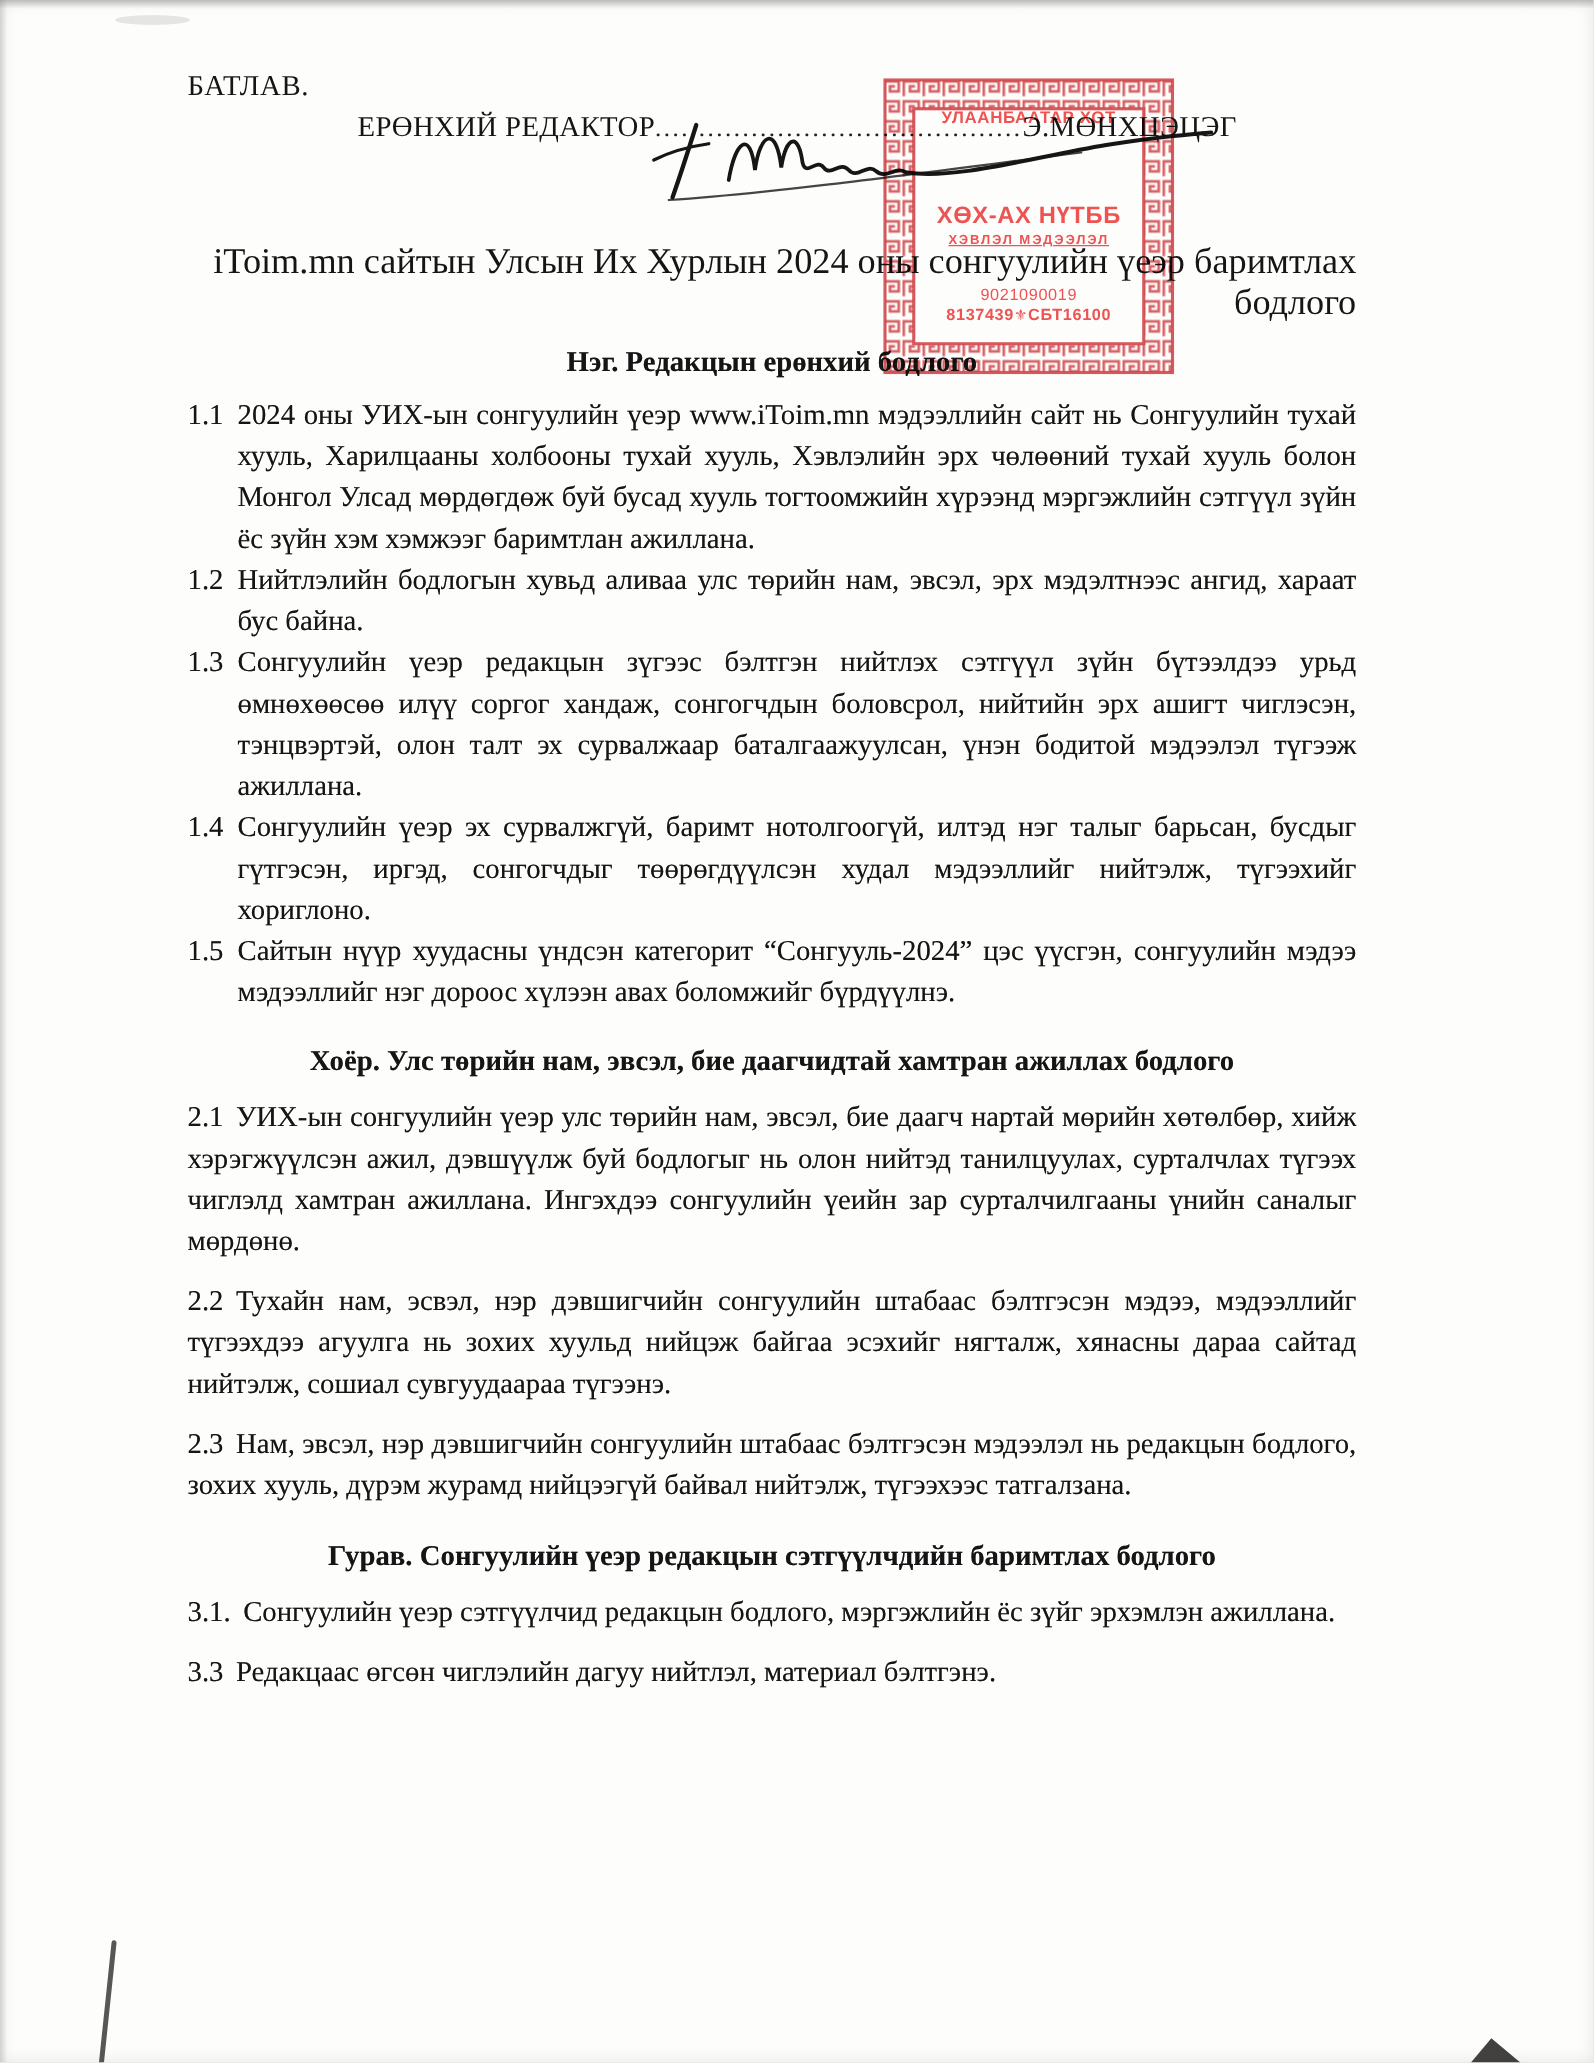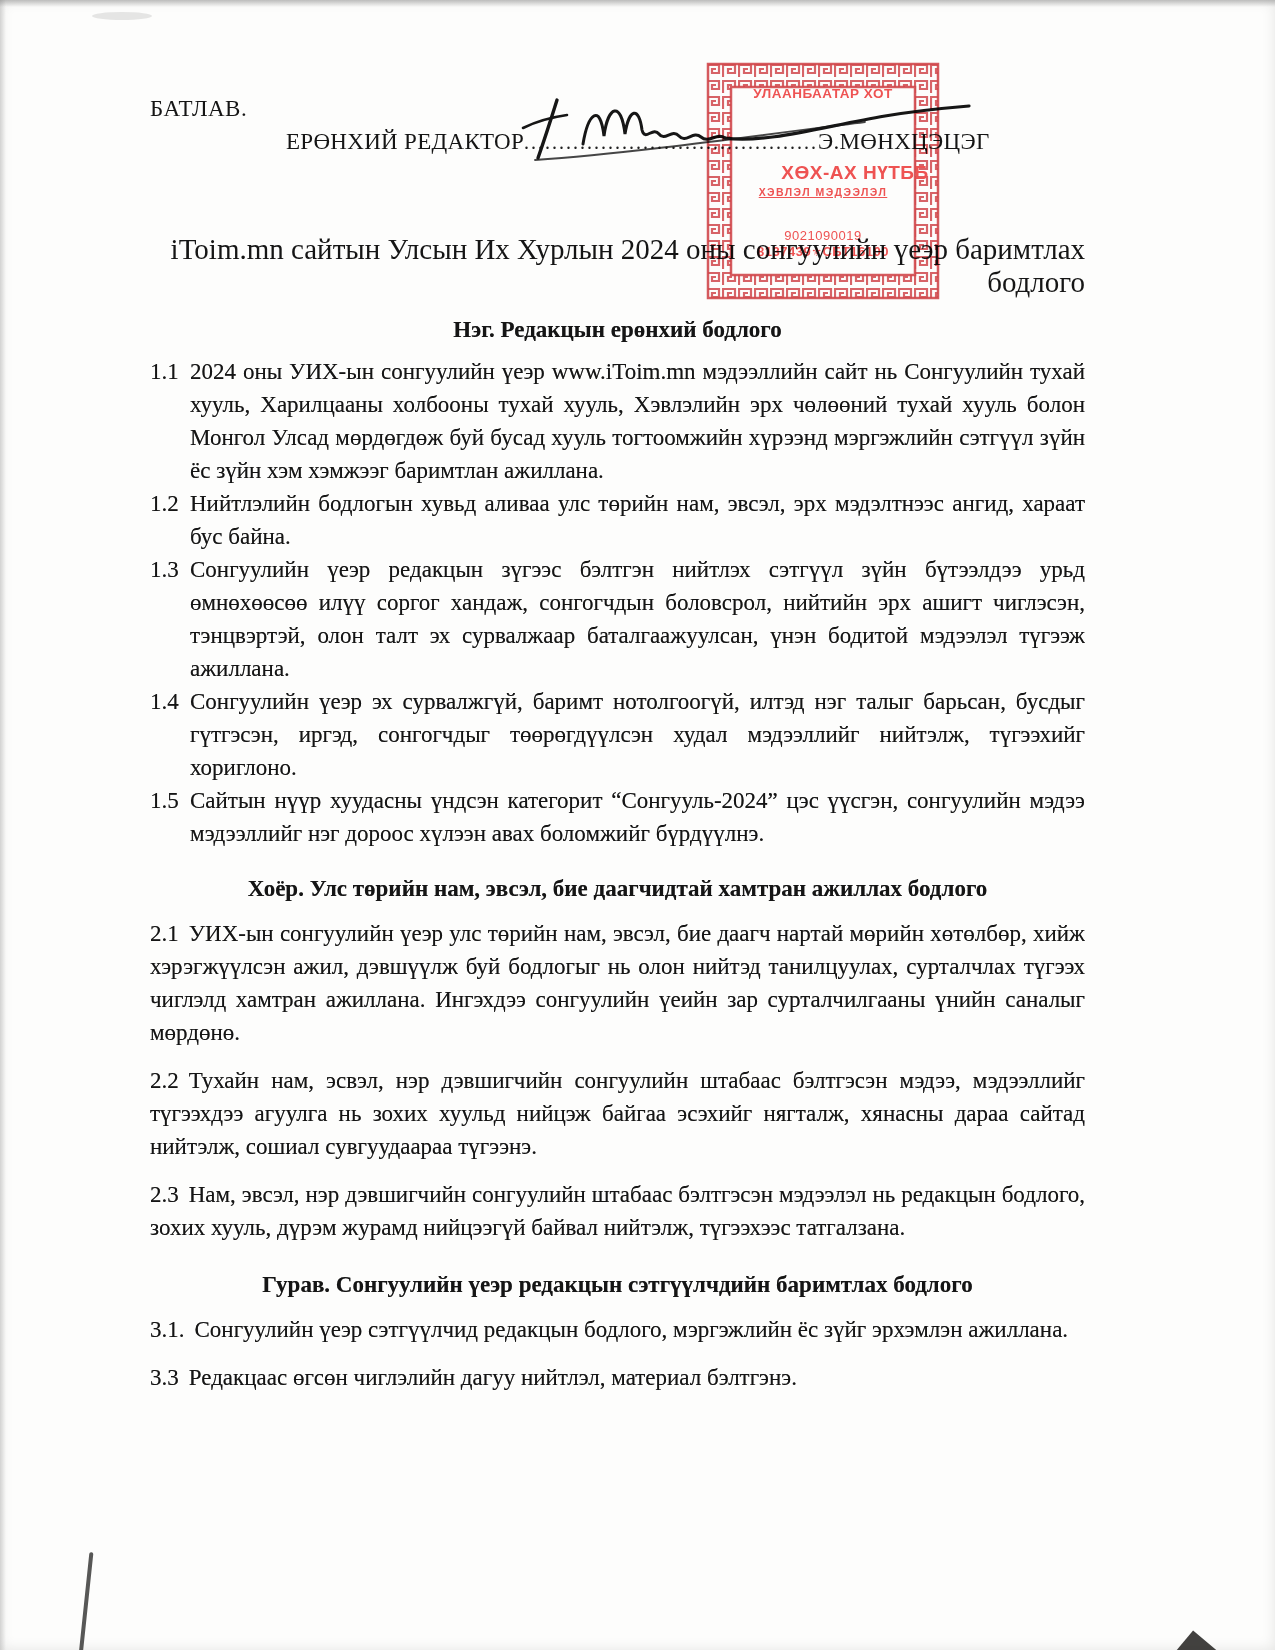--- a/index.html
+++ b/index.html
@@ -7,21 +7,21 @@
     position:relative;width:1275px;height:1650px;margin:0 auto;
     background:#fdfdfc;overflow:hidden;
     font-family:"Liberation Serif","DejaVu Serif",serif;color:#151515;
     box-shadow:inset 0 0 14px rgba(0,0,0,0.10);
   }
   .edge-top{position:absolute;left:0;top:0;width:100%;height:7px;
     background:linear-gradient(to bottom,rgba(90,90,90,.35),rgba(0,0,0,0));}
   .edge-left{position:absolute;left:0;top:0;width:6px;height:100%;
     background:linear-gradient(to right,rgba(120,120,120,.25),rgba(0,0,0,0));}
   .content{position:absolute;left:150px;top:0;width:935px;}
-  .approve{margin-top:96px;font-size:23px;letter-spacing:.5px;}
+  .approve{margin-top:56px;font-size:23px;letter-spacing:.5px;}
   .editor-line{margin-top:7px;margin-left:136px;font-size:23px;white-space:nowrap;letter-spacing:.3px;}
   .editor-line .dots{letter-spacing:2px;font-size:20px;color:#222;}
   .doc-title{margin-top:78px;text-align:right;font-size:29px;}
   .section-heading{margin-top:18px;margin-bottom:12px;text-align:center;font-size:23px;font-weight:bold;}
   .sec{font-size:23px;line-height:33px;}
   .sec .item{text-align:justify;}
   .sec1 .item{padding-left:40px;}
   .sec1 .num{display:inline-block;width:40px;margin-left:-40px;}
   .secflat .item{margin-top:15px;}
   .secflat .num{margin-right:10px;}
@@ -30,21 +30,21 @@
   }
   
   .signature{position:absolute;left:505px;top:86px;width:480px;height:95px;pointer-events:none;}
   
   .stamp{position:absolute;left:706px;top:62px;width:234px;height:238px;
     mix-blend-mode:multiply;opacity:.92;}
   .stamp .frame{position:absolute;inset:0;}
   .stamp .st{position:absolute;left:0;width:100%;text-align:center;
     font-family:"Liberation Sans","DejaVu Sans",sans-serif;color:#ef4444;}
   .stamp-city{top:24px;font-size:13.5px;font-weight:bold;letter-spacing:.5px;}
-  .stamp-org{top:100px;font-size:19px;font-weight:bold;letter-spacing:.5px;padding-left:32px;}
+  .stamp-org{top:100px;font-size:19px;font-weight:bold;letter-spacing:.5px;}
   .stamp-sub{top:124px;font-size:10.5px;font-weight:bold;letter-spacing:1.5px;text-decoration:underline;}
   .stamp-reg{top:166px;font-size:13px;font-weight:normal;letter-spacing:.5px;}
   .stamp-code{top:182px;font-size:13px;font-weight:bold;letter-spacing:.5px;}
   .stamp-code .soyombo{font-size:12px;}
   
   .art-bl{position:absolute;left:84px;top:1552px;width:4px;height:104px;
     background:#3a3a38;transform:rotate(6deg);opacity:.85;border-radius:2px;}
   .art-br{position:absolute;left:1180px;top:1628px;width:34px;height:30px;
     background:#2e2c2a;transform:rotate(40deg) translate(6px,8px);opacity:.9;}
   .art-top-smudge{position:absolute;left:92px;top:12px;width:60px;height:8px;

